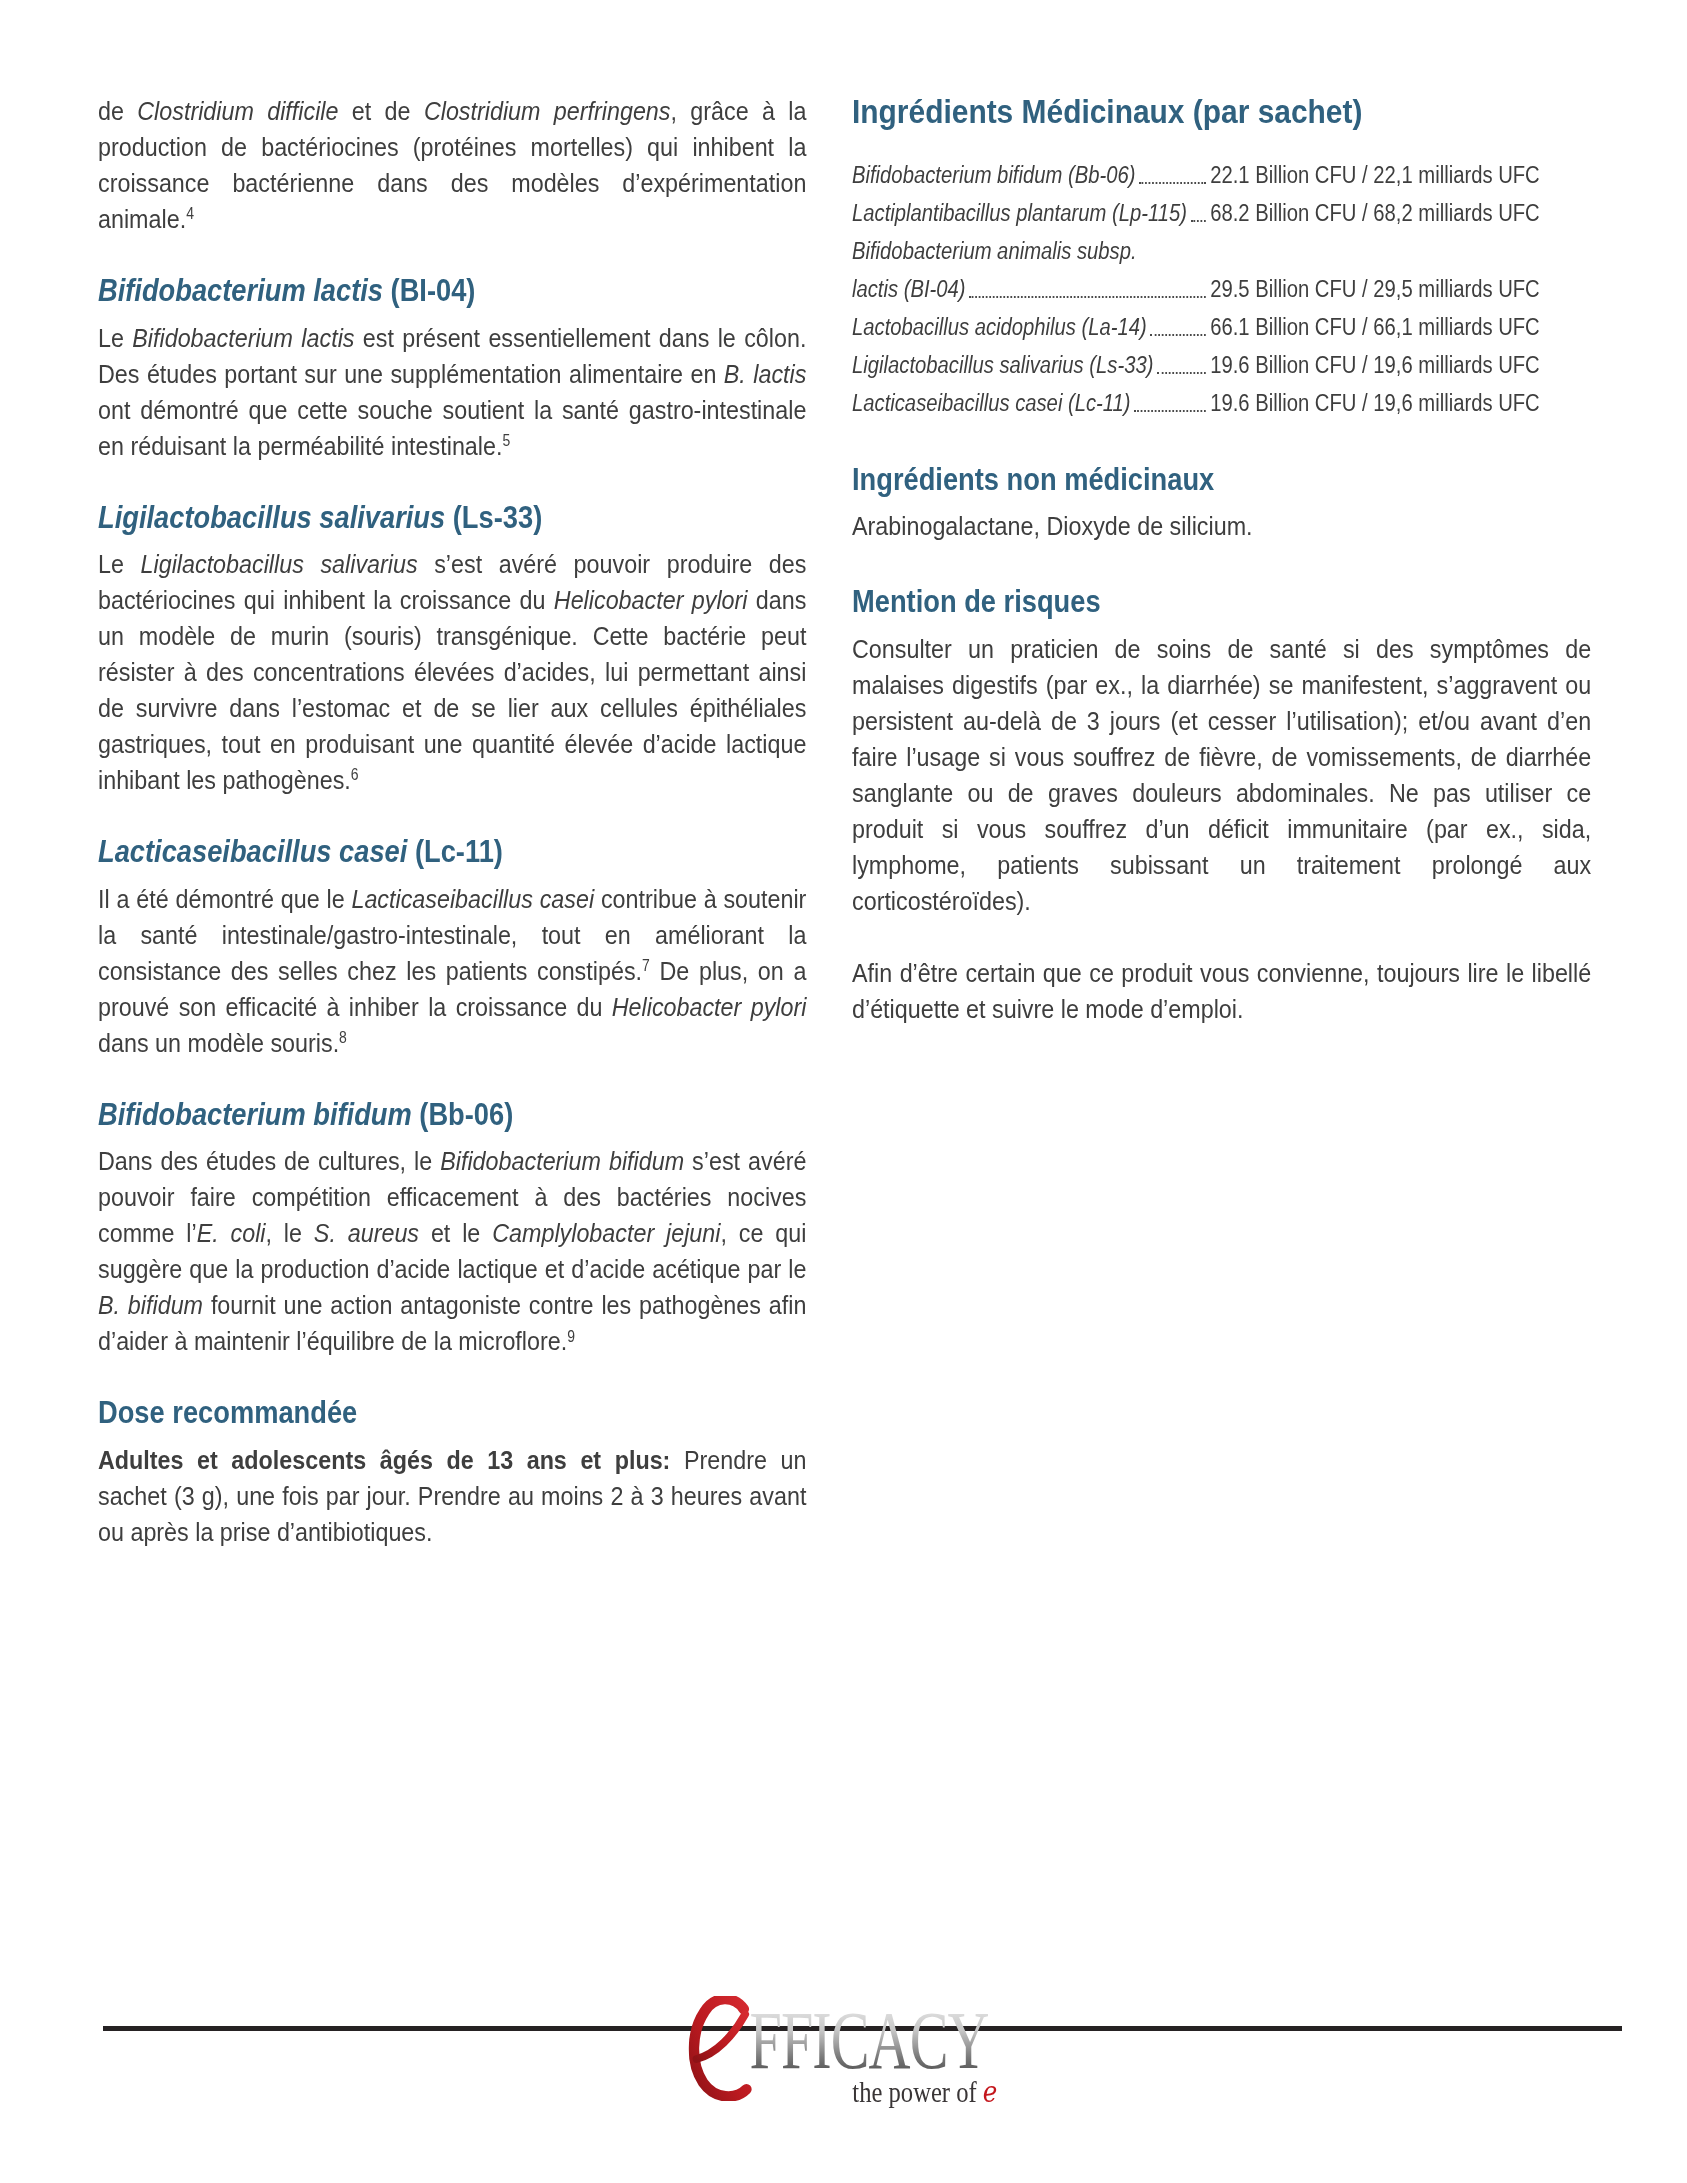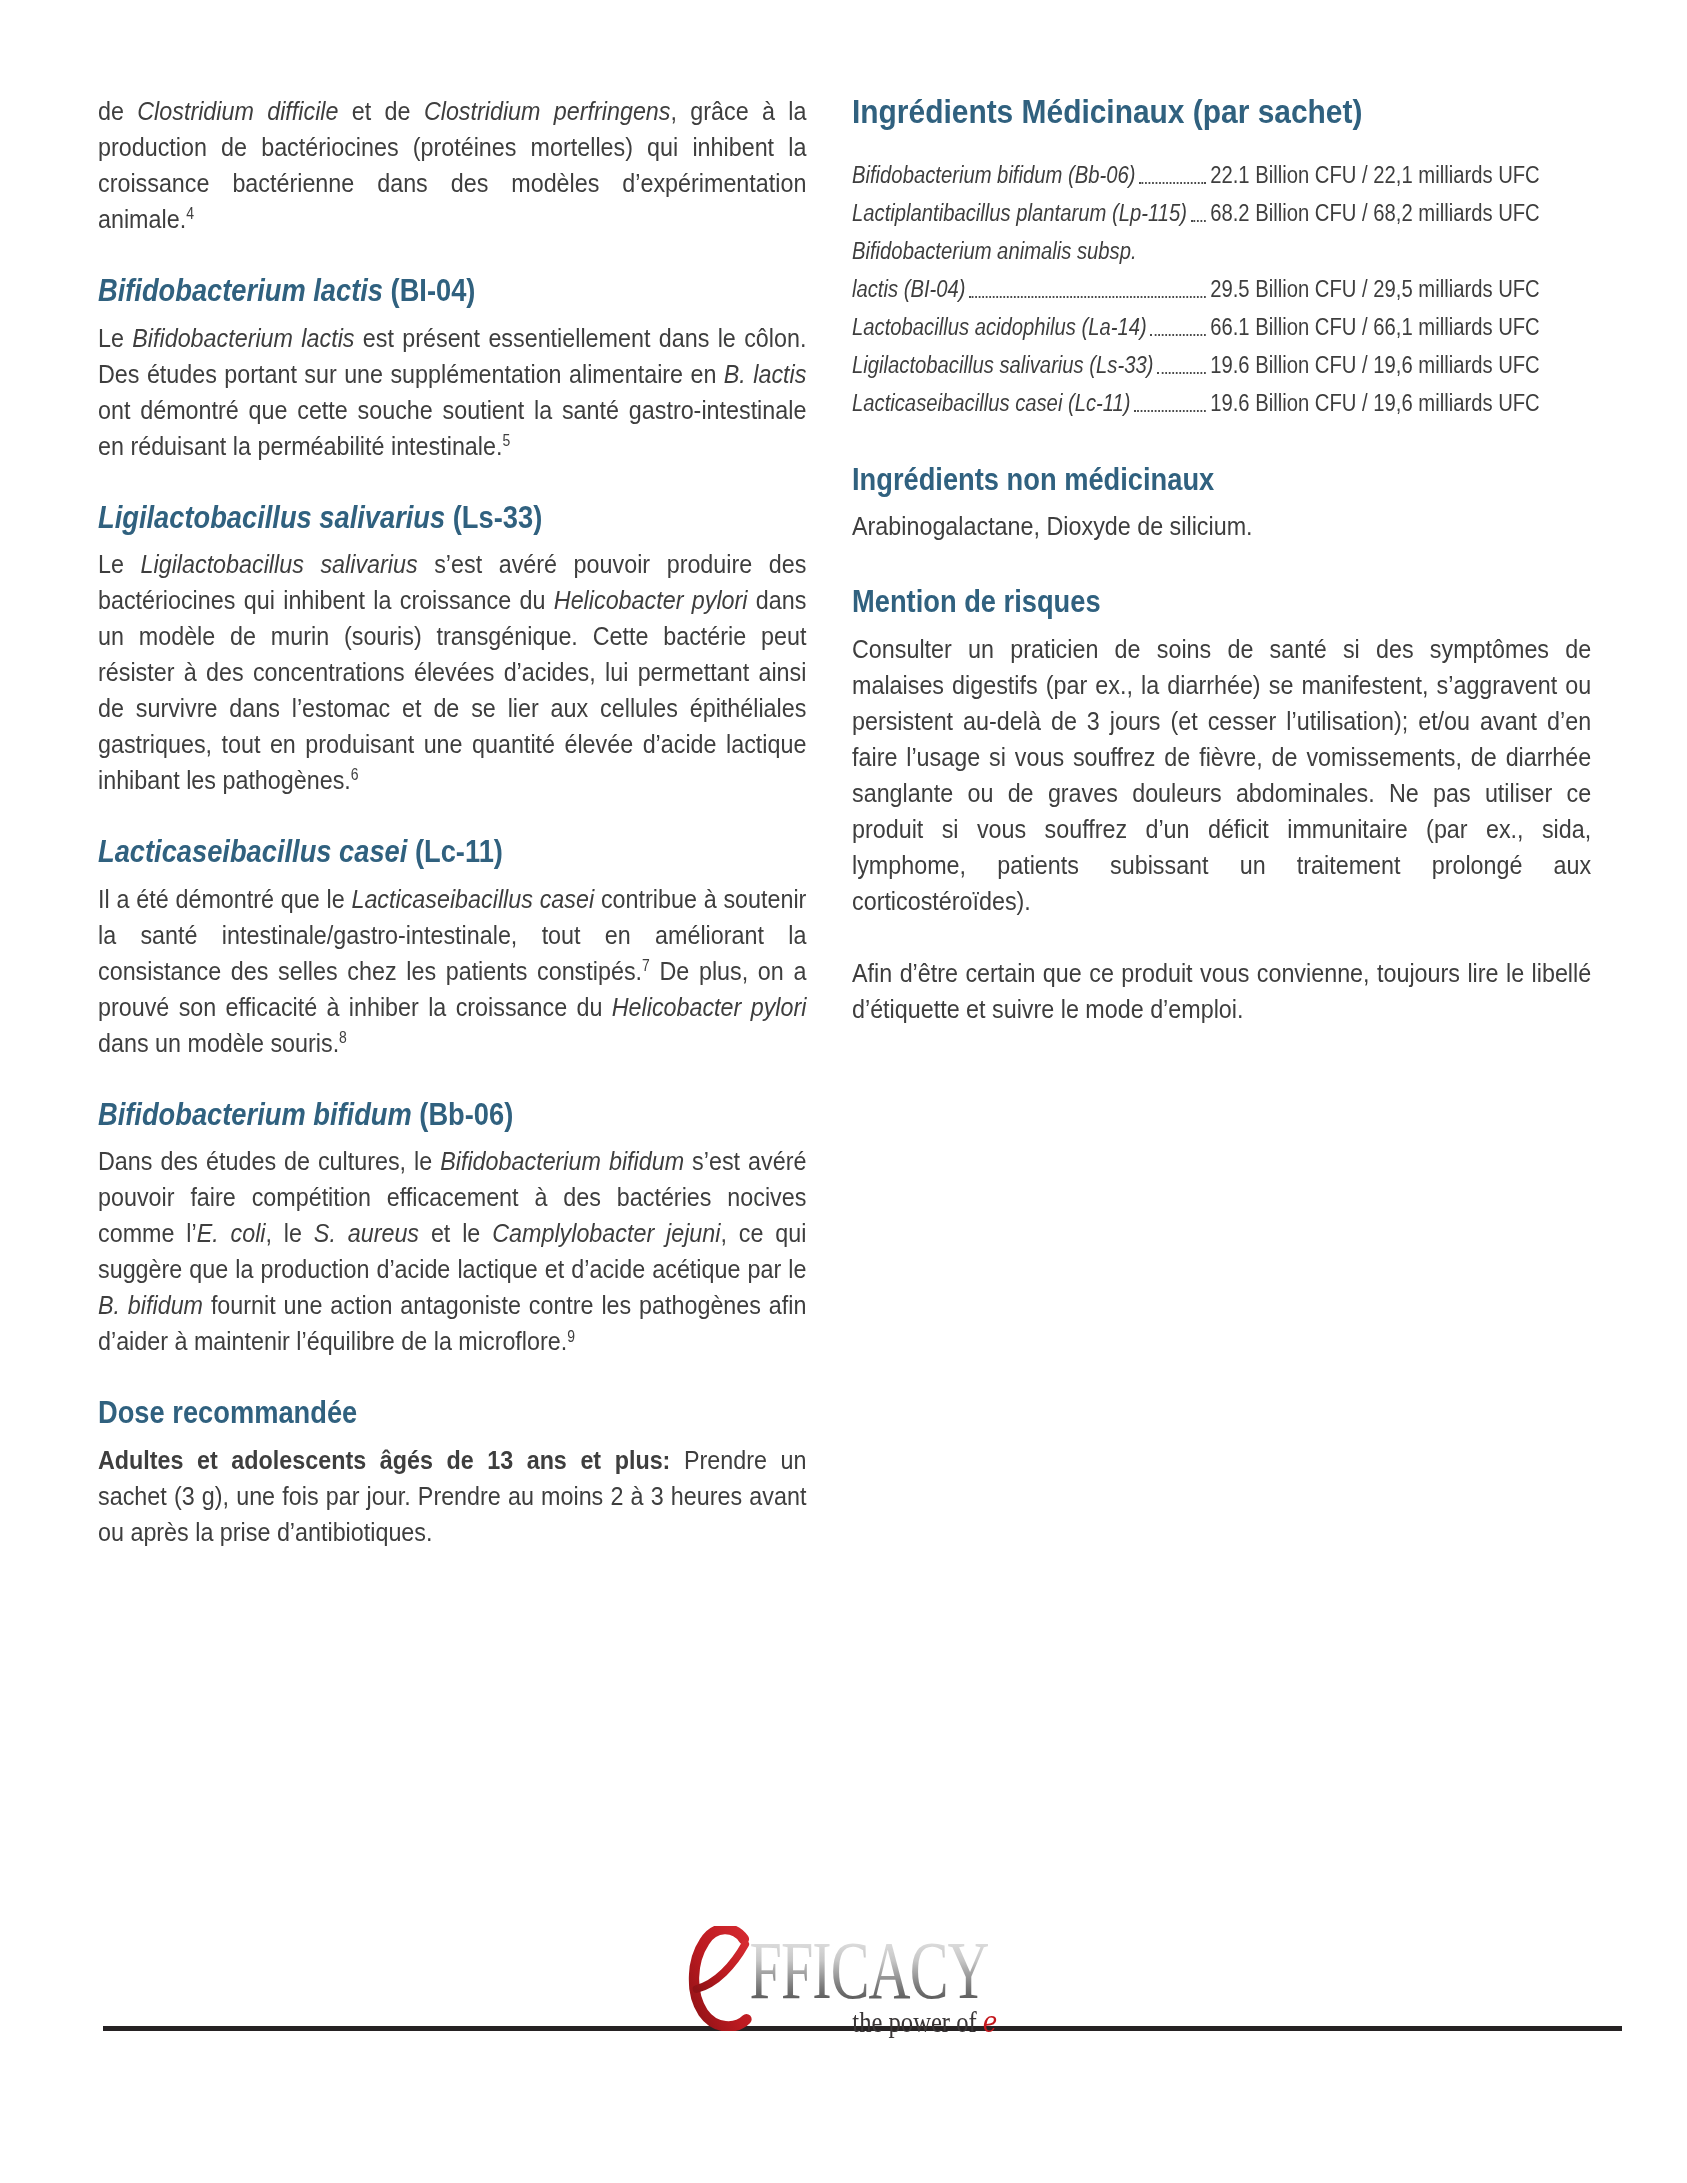--- a/index.html
+++ b/index.html
@@ -43,21 +43,21 @@
     color: #3e3e3e;
   }
   .ing-name { font-style: italic; white-space: nowrap; flex: none; }
   .ing-dots { flex: 1; min-width: 2.6px; border-bottom: 2.6px dotted #4a4a4a; margin: 0 5.3px 10px 4px; }
   .ing-value { width: 433px; flex: none; white-space: nowrap; }
 
   .footer-rule {
     position: absolute; left: 103px; top: 2026px;
     width: 1519px; height: 4.6px; background: #262223;
   }
-  .logo { position: absolute; top: 1926px; left: 50%; transform: translateX(-50%); width: 311px; height: 112px; }
+  .logo { position: absolute; top: 1996px; left: 50%; transform: translateX(-50%); width: 311px; height: 112px; }
   .logo-e { position: absolute; left: 0; top: 0; width: 66px; height: 105px; display: block; }
   .logo-e svg { width: 66px; height: 105px; display: block; }
   .logo-word {
     position: absolute; left: 61px; top: 2.6px;
     font-family: "Liberation Serif", serif;
     font-size: 83px; line-height: 1; letter-spacing: -1.3px;
     transform: scaleX(0.70); transform-origin: left top;
     background: linear-gradient(180deg, #ededed 0%, #c6c6c6 38%, #757575 72%, #3f3f3f 100%);
     -webkit-background-clip: text; background-clip: text; color: transparent;
     white-space: nowrap;

